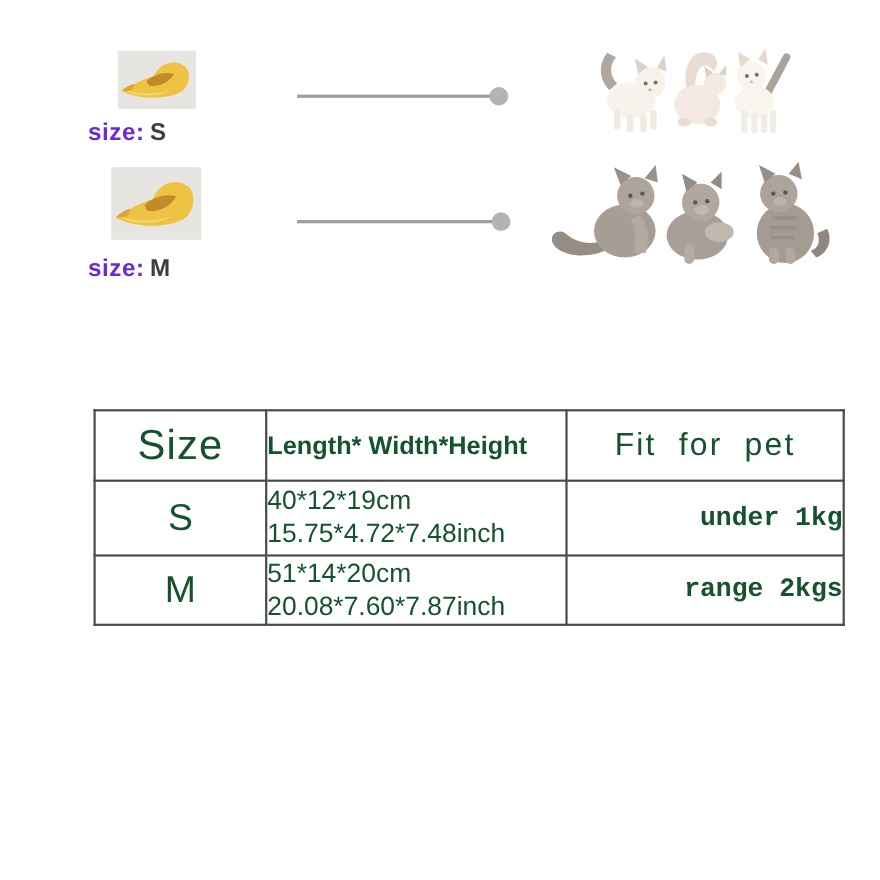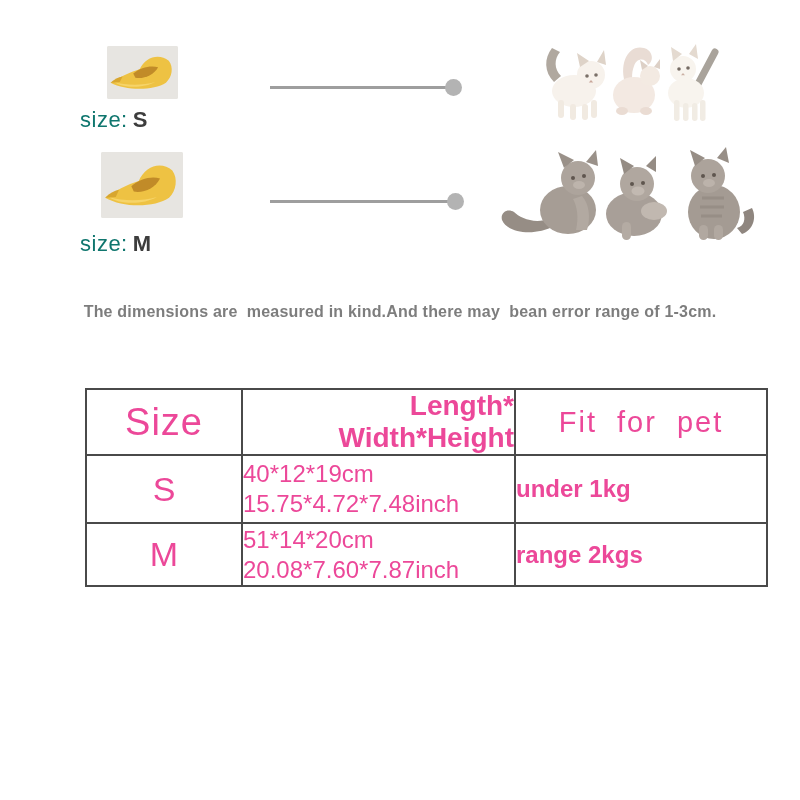--- a/index.html
+++ b/index.html
@@ -7,57 +7,57 @@
     position:relative;width:800px;height:800px;background:#ffffff;overflow:hidden;
     font-family:"Liberation Sans", sans-serif;color:#3a3a3a;
   }
   
   .photo-tile{position:absolute;background:#e7e5e1;border-radius:2px;overflow:hidden;}
   .photo-tile svg{display:block;width:100%;height:100%;}
   .tile-s{left:107px;top:46px;width:71px;height:53px;}
   .tile-m{left:101px;top:152px;width:82px;height:66px;}
   
   .size-label{position:absolute;font-size:22px;letter-spacing:0.5px;}
-  .size-label .prefix{color:#0f766e;font-weight:400;text-align:right;}
+  .size-label .prefix{color:#6d28d9;font-weight:700;text-align:right;}
   .size-label .value{color:#3d3d3d;font-weight:600;margin-left:5px;}
   .label-s{left:80px;top:107px;}
   .label-m{left:80px;top:231px;}
   
   .pointer-line{position:absolute;height:3px;background:#9e9e9e;}
   .pline-s{left:270px;top:86px;width:178px;}
   .pline-m{left:270px;top:200px;width:180px;}
   .pointer-dot{position:absolute;right:-14px;top:-7px;width:17px;height:17px;border-radius:50%;background:#b3b3b3;}
   
   .cats{position:absolute;}
   .cats-kittens{left:534px;top:34px;width:198px;height:92px;}
   .cats-grey{left:496px;top:138px;width:266px;height:106px;}
   .cats svg{display:block;width:100%;height:100%;}
   
   .note{
     position:absolute;left:0;right:0;top:303px;text-align:center;
     font-size:16px;font-weight:700;color:#7d7d7d;white-space:pre;letter-spacing:0.2px;
   }
   
   .size-table{
-    position:absolute;left:85px;top:388px;width:675px;
-    border-collapse:collapse;table-layout:fixed;color:#ec4899;
+    position:absolute;left:85px;top:372px;width:675px;
+    border-collapse:collapse;table-layout:fixed;color:#14532d;
   }
   .size-table td,.size-table th{border:2px solid #4a4a4a;padding:0;vertical-align:middle;background:#fff;}
   .col-size{width:154px;}
   .col-dims{width:271px;}
   .col-fit{width:250px;}
   .row-header{height:64px;}
   .row-s{height:68px;}
   .row-m{height:63px;}
   .th-size{font-size:38px;font-weight:400;text-align:center;letter-spacing:1px;}
-  .th-dims{font-size:28px;font-weight:700;text-align:right;}
+  .th-dims{font-size:23px;font-weight:700;text-align:left;}
   .th-fit{font-size:29px;font-weight:400;text-align:center;letter-spacing:2px;word-spacing:10px;border-radius:23px;}
   .td-size{font-size:34px;font-weight:400;text-align:center;}
   .td-dims{font-size:24px;font-weight:400;text-align:left;padding-left:20px;line-height:1.25;}
-  .td-fit{font-size:24px;font-weight:700;text-align:left;}
+  .td-fit{font-size:24px;font-weight:700;text-align:right;font-family:Liberation Mono, monospace;}
 </style>
 </head>
 <body>
 
 <div class="frame">
 
   <div class="photo-tile tile-s">
     <svg viewBox="0 0 100 75" preserveAspectRatio="none">
       <rect x="0" y="0" width="100" height="75" fill="#e7e5e1"></rect>
       <path d="M5,52 C18,44 32,37 46,33 C54,15 74,10 87,21 C94,30 92,44 83,52 C66,63 28,64 5,52 Z" fill="#eec243"></path>
@@ -158,21 +158,20 @@
       <path d="M221,20 L230,9 L233,25 Z" fill="#978e86"></path>
       <path d="M206,60 h22 M204,69 h24 M205,78 h21" stroke="#8c837c" stroke-width="3" fill="none" opacity="0.55"></path>
       <rect x="203" y="87" width="9" height="15" rx="4.5" fill="#b1a8a0"></rect>
       <rect x="218" y="87" width="9" height="15" rx="4.5" fill="#b1a8a0"></rect>
       <circle cx="207" cy="38" r="2" fill="#5f564f"></circle>
       <circle cx="218" cy="37" r="2" fill="#5f564f"></circle>
       <ellipse cx="213" cy="45" rx="6" ry="4" fill="#bcb3ab"></ellipse>
     </svg>
   </div>
 
-  <div class="note">The dimensions are  measured in kind.And there may  bean error range of 1-3cm.</div>
 
   <table class="size-table">
     <tbody>
         <tr class="row-header">
       <th class="col-size th-size">Size</th>
       <th class="col-dims th-dims">Length* Width*Height</th>
       <th class="col-fit th-fit">Fit for pet</th>
     </tr>
     <tr class="row-s">
       <td class="td-size">S</td>

